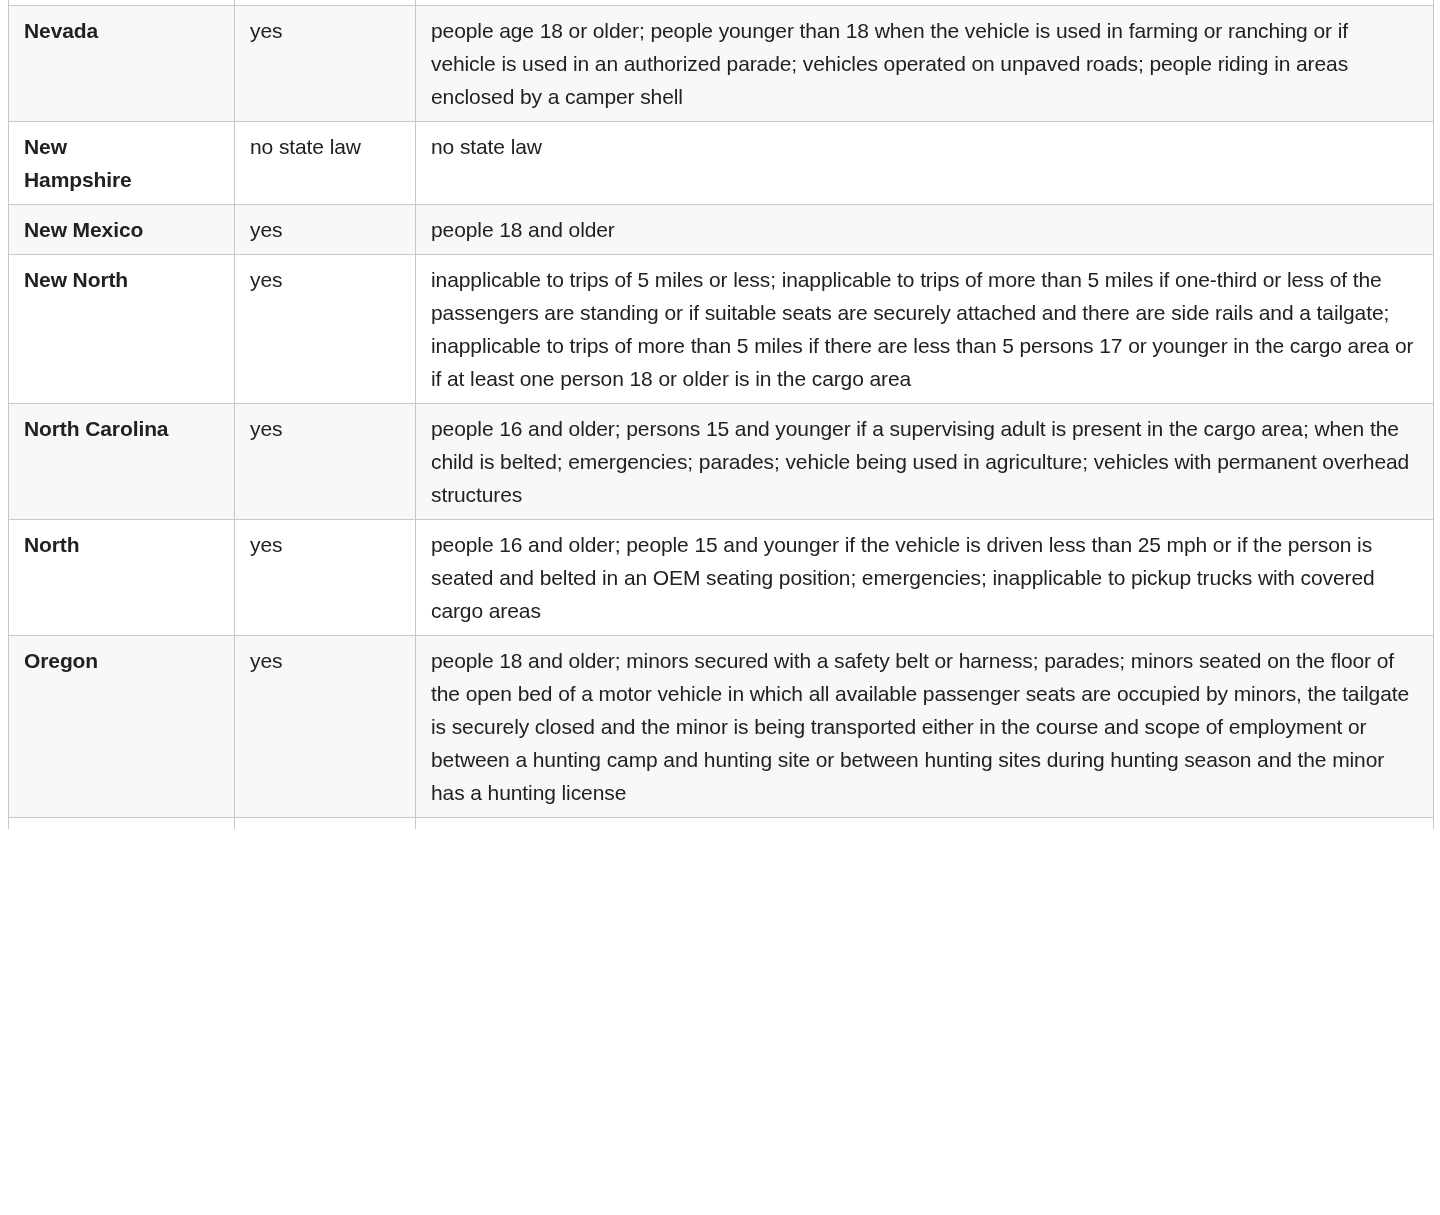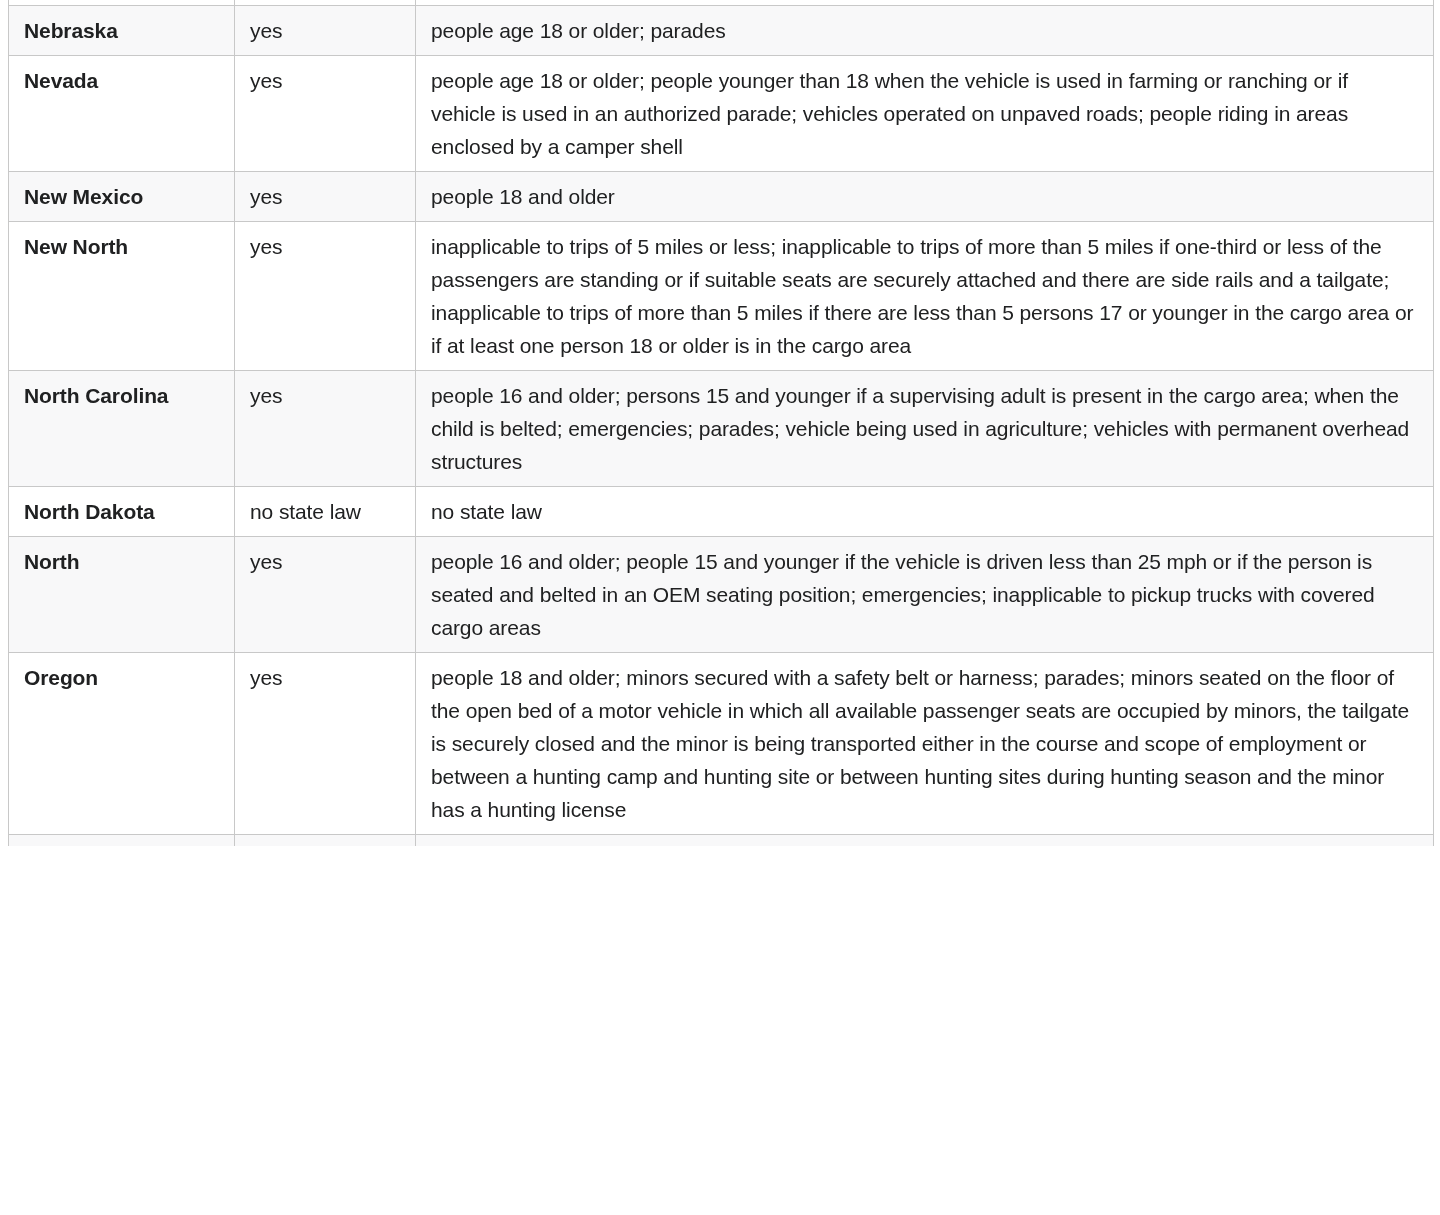--- a/index.html
+++ b/index.html
@@ -69,49 +69,45 @@
       <col class="col-state">
       <col class="col-law">
       <col class="col-exceptions">
     </colgroup>
     <tbody id="rows">
       <tr class="partial partial-top" id="partial-row-top">
         <td></td>
         <td></td>
         <td></td>
       </tr>
-      <tr>
-    <td class="state">Nebraska</td>
-    <td class="law">yes</td>
-    <td class="exceptions">people age 18 or older; parades</td>
-  </tr>
         <tr>
     <td class="state">Nevada</td>
     <td class="law">yes</td>
     <td class="exceptions">people age 18 or older; people younger than 18 when the vehicle is used in farming or ranching or if vehicle is used in an authorized parade; vehicles operated on unpaved roads; people riding in areas enclosed by a camper shell</td>
+  </tr>
+        <tr>
+    <td class="state">New
+Hampshire</td>
+    <td class="law">no state law</td>
+    <td class="exceptions">no state law</td>
   </tr>
         <tr>
     <td class="state">New Mexico</td>
     <td class="law">yes</td>
     <td class="exceptions">people 18 and older</td>
   </tr>
         <tr>
     <td class="state">New North</td>
     <td class="law">yes</td>
     <td class="exceptions">inapplicable to trips of 5 miles or less; inapplicable to trips of more than 5 miles if one-third or less of the passengers are standing or if suitable seats are securely attached and there are side rails and a tailgate; inapplicable to trips of more than 5 miles if there are less than 5 persons 17 or younger in the cargo area or if at least one person 18 or older is in the cargo area</td>
   </tr>
         <tr>
     <td class="state">North Carolina</td>
     <td class="law">yes</td>
     <td class="exceptions">people 16 and older; persons 15 and younger if a supervising adult is present in the cargo area; when the child is belted; emergencies; parades; vehicle being used in agriculture; vehicles with permanent overhead structures</td>
-  </tr>
-        <tr>
-    <td class="state">North Dakota</td>
-    <td class="law">no state law</td>
-    <td class="exceptions">no state law</td>
   </tr>
         <tr>
     <td class="state">North</td>
     <td class="law">yes</td>
     <td class="exceptions">people 16 and older; people 15 and younger if the vehicle is driven less than 25 mph or if the person is seated and belted in an OEM seating position; emergencies; inapplicable to pickup trucks with covered cargo areas</td>
   </tr>
         <tr>
     <td class="state">Oregon</td>
     <td class="law">yes</td>
     <td class="exceptions">people 18 and older; minors secured with a safety belt or harness; parades; minors seated on the floor of the open bed of a motor vehicle in which all available passenger seats are occupied by minors, the tailgate is securely closed and the minor is being transported either in the course and scope of employment or between a hunting camp and hunting site or between hunting sites during hunting season and the minor has a hunting license</td>

